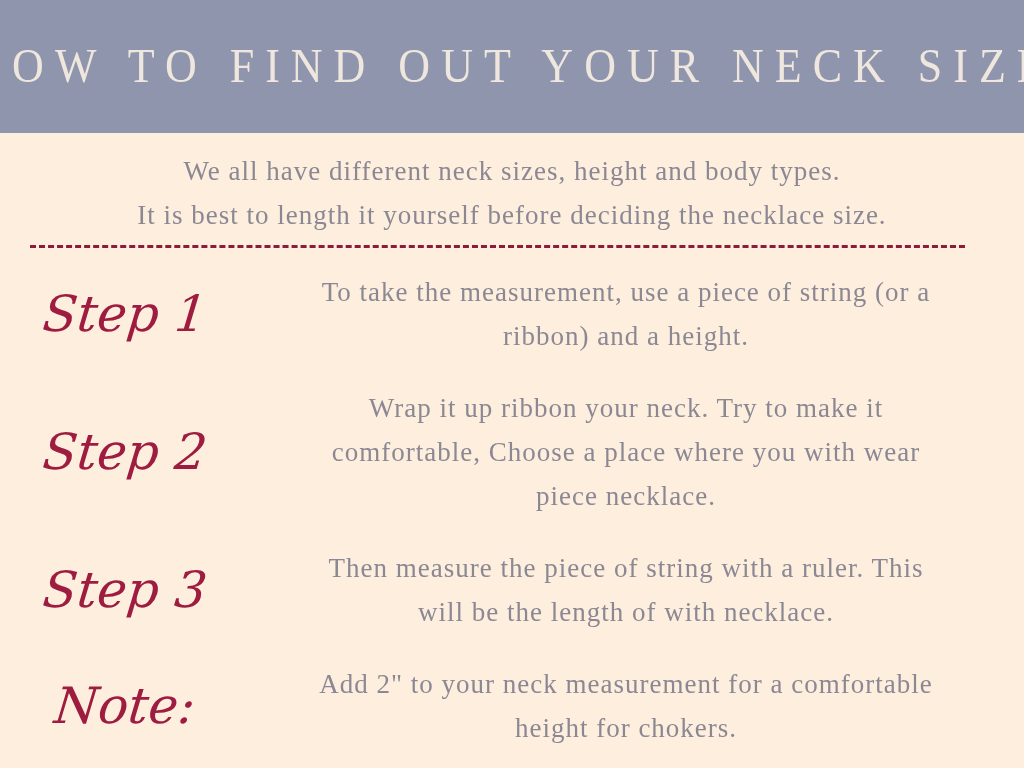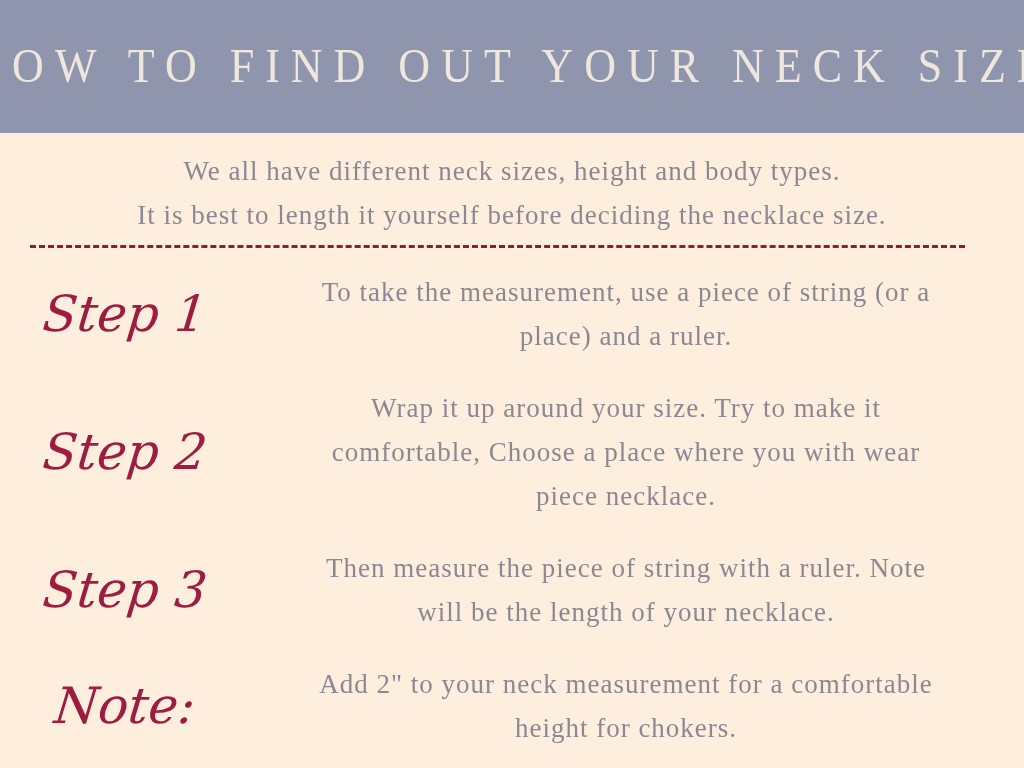--- a/index.html
+++ b/index.html
@@ -95,38 +95,38 @@
   </div>
 
   <div class="divider"></div>
 
   <div class="steps">
 
     <div class="step-row">
       <div class="step-label">Step 1</div>
       <div class="step-text">
         <div>To take the measurement, use a piece of string (or a</div>
-        <div>place) and a ruler.</div>
+        <div>ribbon) and a height.</div>
       </div>
     </div>
 
     <div class="step-row">
       <div class="step-label">Step 2</div>
       <div class="step-text">
-        <div>Wrap it up around your size. Try to make it</div>
+        <div>Wrap it up ribbon your neck. Try to make it</div>
         <div>comfortable, Choose a place where you with wear</div>
         <div>piece necklace.</div>
       </div>
     </div>
 
     <div class="step-row">
       <div class="step-label">Step 3</div>
       <div class="step-text">
-        <div>Then measure the piece of string with a ruler. Note</div>
-        <div>will be the length of your necklace.</div>
+        <div>Then measure the piece of string with a ruler. This</div>
+        <div>will be the length of with necklace.</div>
       </div>
     </div>
 
     <div class="step-row">
       <div class="step-label">Note:</div>
       <div class="step-text">
         <div>Add 2" to your neck measurement for a comfortable</div>
         <div>height for chokers.</div>
       </div>
     </div>

